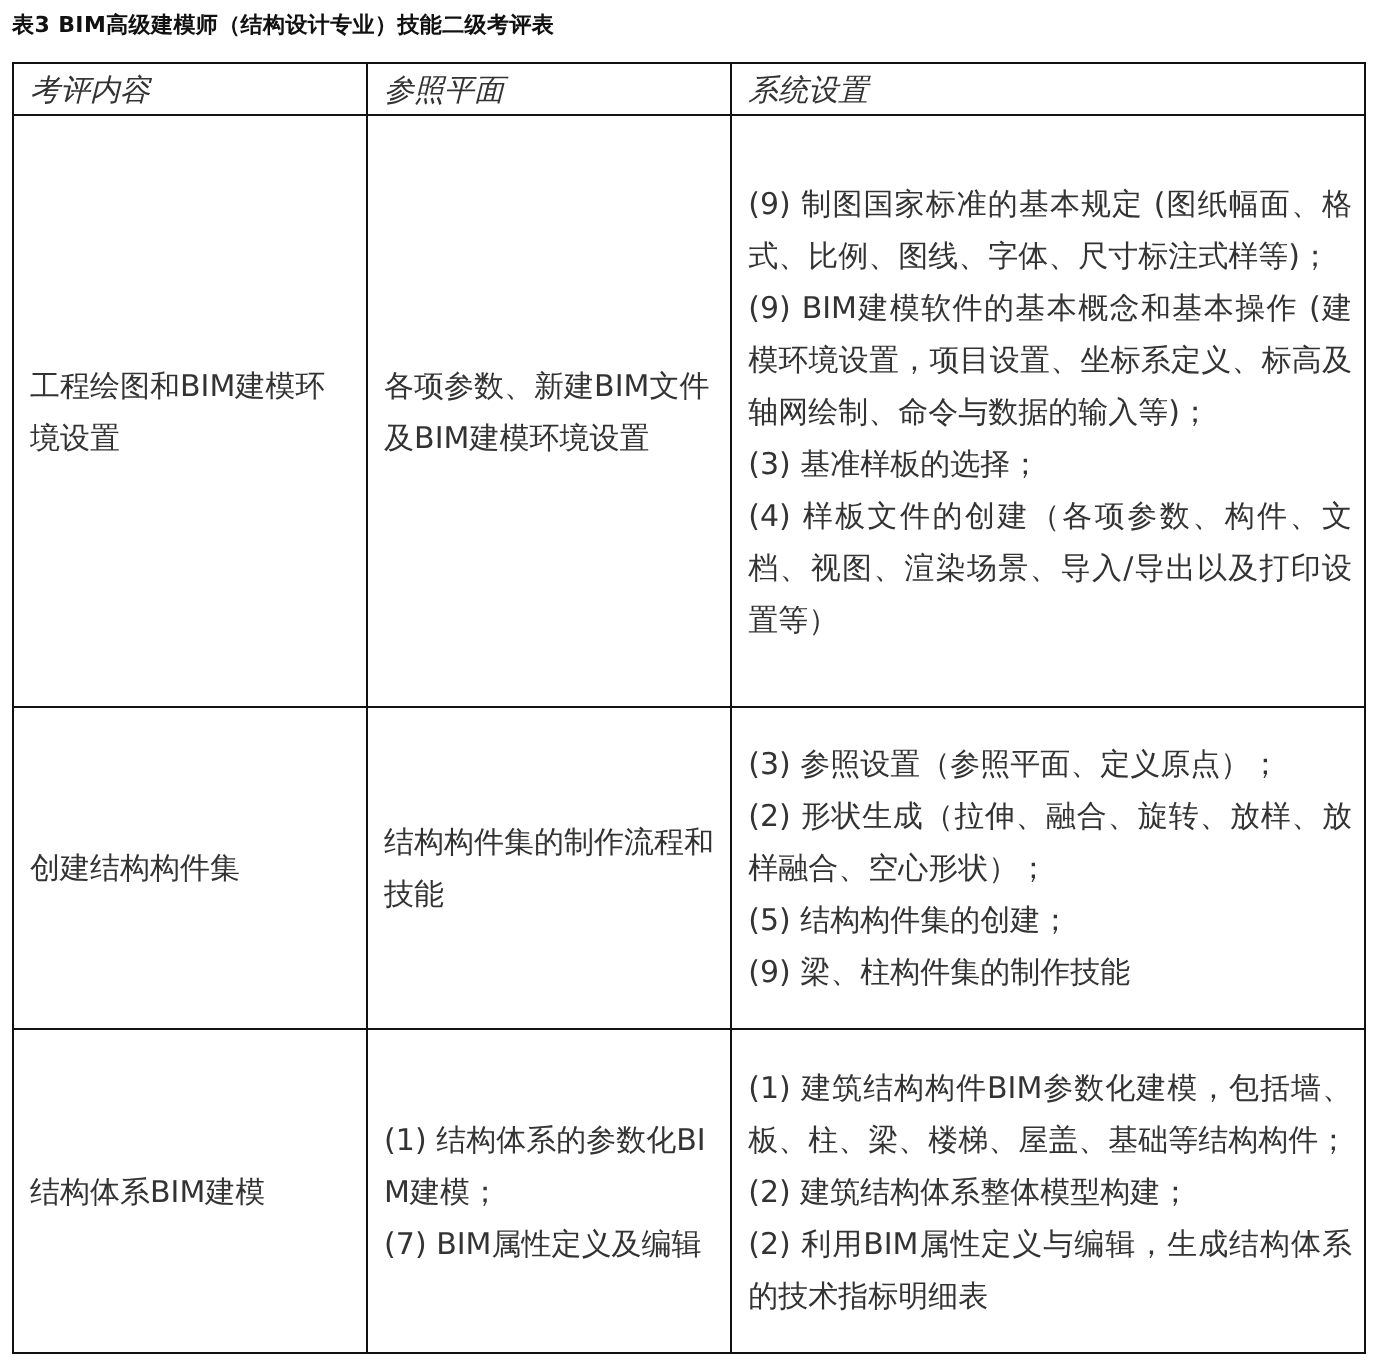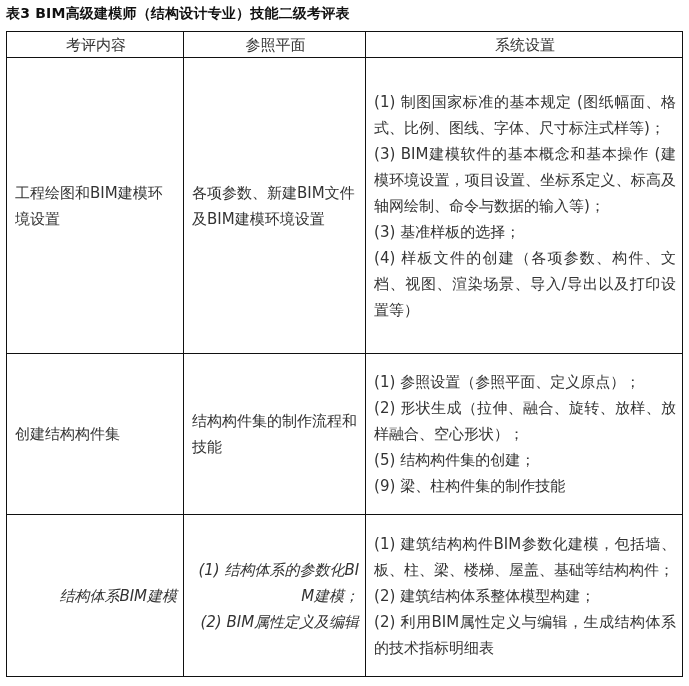--- a/index.html
+++ b/index.html
@@ -3,41 +3,41 @@
 <meta charset="utf-8">
 <style>
   html, body { margin: 0; padding: 0; background: #ffffff; }
   body {
     width: 689px; height: 686px; position: relative; overflow: hidden;
     font-family: "DejaVu Sans", "Liberation Sans", sans-serif;
     color: #333333;
   }
   .title {
     position: absolute; left: 6px; top: 5px;
-    font-size: 14px; font-weight: bold; color: #111111;
+    font-size: 11px; font-weight: bold; color: #111111;
     letter-spacing: 0.2px; white-space: nowrap;
   }
   table {
     position: absolute; left: 6px; top: 31px;
     width: 677px; border-collapse: collapse; table-layout: fixed;
   }
   td, th {
     border: 1.5px solid #111111;
     font-size: 15px; line-height: 26px; font-weight: normal;
     vertical-align: middle; padding: 0 6px 0 8px;
     word-break: break-all;
   }
-  th { text-align: center; height: 25px; line-height: 24px; }
+  th { text-align: left; height: 25px; line-height: 24px; font-style: italic; }
   .c1 { width: 161px; }
   .c2 { width: 166px; }
   .c3 { width: 300px; }
   .r1 { height: 296px; }
   .r2 { height: 161px; }
   .r3 { height: 162px; }
-  .center { text-align: right; font-style: italic; }
+  .center { text-align: left; }
   .line { display: block; }
   .knowledge { padding-top: 2px; padding-bottom: 2px; text-align: justify; }
 </style>
 </head>
 <body>
 
 <div class="title">表3  BIM高级建模师（结构设计专业）技能二级考评表</div>
 
 <table>
   <thead>
@@ -47,43 +47,43 @@
       <th class="c3">系统设置</th>
     </tr>
   </thead>
   <tbody>
     <tr class="r1">
       <td>工程绘图和BIM建模环境设置</td>
       <td>
         <span class="line">各项参数、新建BIM文件及BIM建模环境设置</span>
       </td>
       <td class="knowledge">
-        <span class="line">(1) 制图国家标准的基本规定 (图纸幅面、格式、比例、图线、字体、尺寸标注式样等)；</span>
-        <span class="line">(3) BIM建模软件的基本概念和基本操作 (建模环境设置，项目设置、坐标系定义、标高及轴网绘制、命令与数据的输入等)；</span>
+        <span class="line">(9) 制图国家标准的基本规定 (图纸幅面、格式、比例、图线、字体、尺寸标注式样等)；</span>
+        <span class="line">(9) BIM建模软件的基本概念和基本操作 (建模环境设置，项目设置、坐标系定义、标高及轴网绘制、命令与数据的输入等)；</span>
         <span class="line">(3) 基准样板的选择；</span>
         <span class="line">(4) 样板文件的创建（各项参数、构件、文档、视图、渲染场景、导入/导出以及打印设置等）</span>
       </td>
     </tr>
     <tr class="r2">
       <td>创建结构构件集</td>
       <td>
         <span class="line">结构构件集的制作流程和技能</span>
       </td>
       <td class="knowledge">
-        <span class="line">(1) 参照设置（参照平面、定义原点）；</span>
+        <span class="line">(3) 参照设置（参照平面、定义原点）；</span>
         <span class="line">(2) 形状生成（拉伸、融合、旋转、放样、放样融合、空心形状）；</span>
         <span class="line">(5) 结构构件集的创建；</span>
         <span class="line">(9) 梁、柱构件集的制作技能</span>
       </td>
     </tr>
     <tr class="r3">
       <td class="center">结构体系BIM建模</td>
       <td class="center">
         <span class="line">(1) 结构体系的参数化BIM建模；</span>
-        <span class="line">(2) BIM属性定义及编辑</span>
+        <span class="line">(7) BIM属性定义及编辑</span>
       </td>
       <td class="knowledge">
         <span class="line">(1) 建筑结构构件BIM参数化建模，包括墙、板、柱、梁、楼梯、屋盖、基础等结构构件；</span>
         <span class="line">(2) 建筑结构体系整体模型构建；</span>
         <span class="line">(2) 利用BIM属性定义与编辑，生成结构体系的技术指标明细表</span>
       </td>
     </tr>
   </tbody>
 </table>
 

